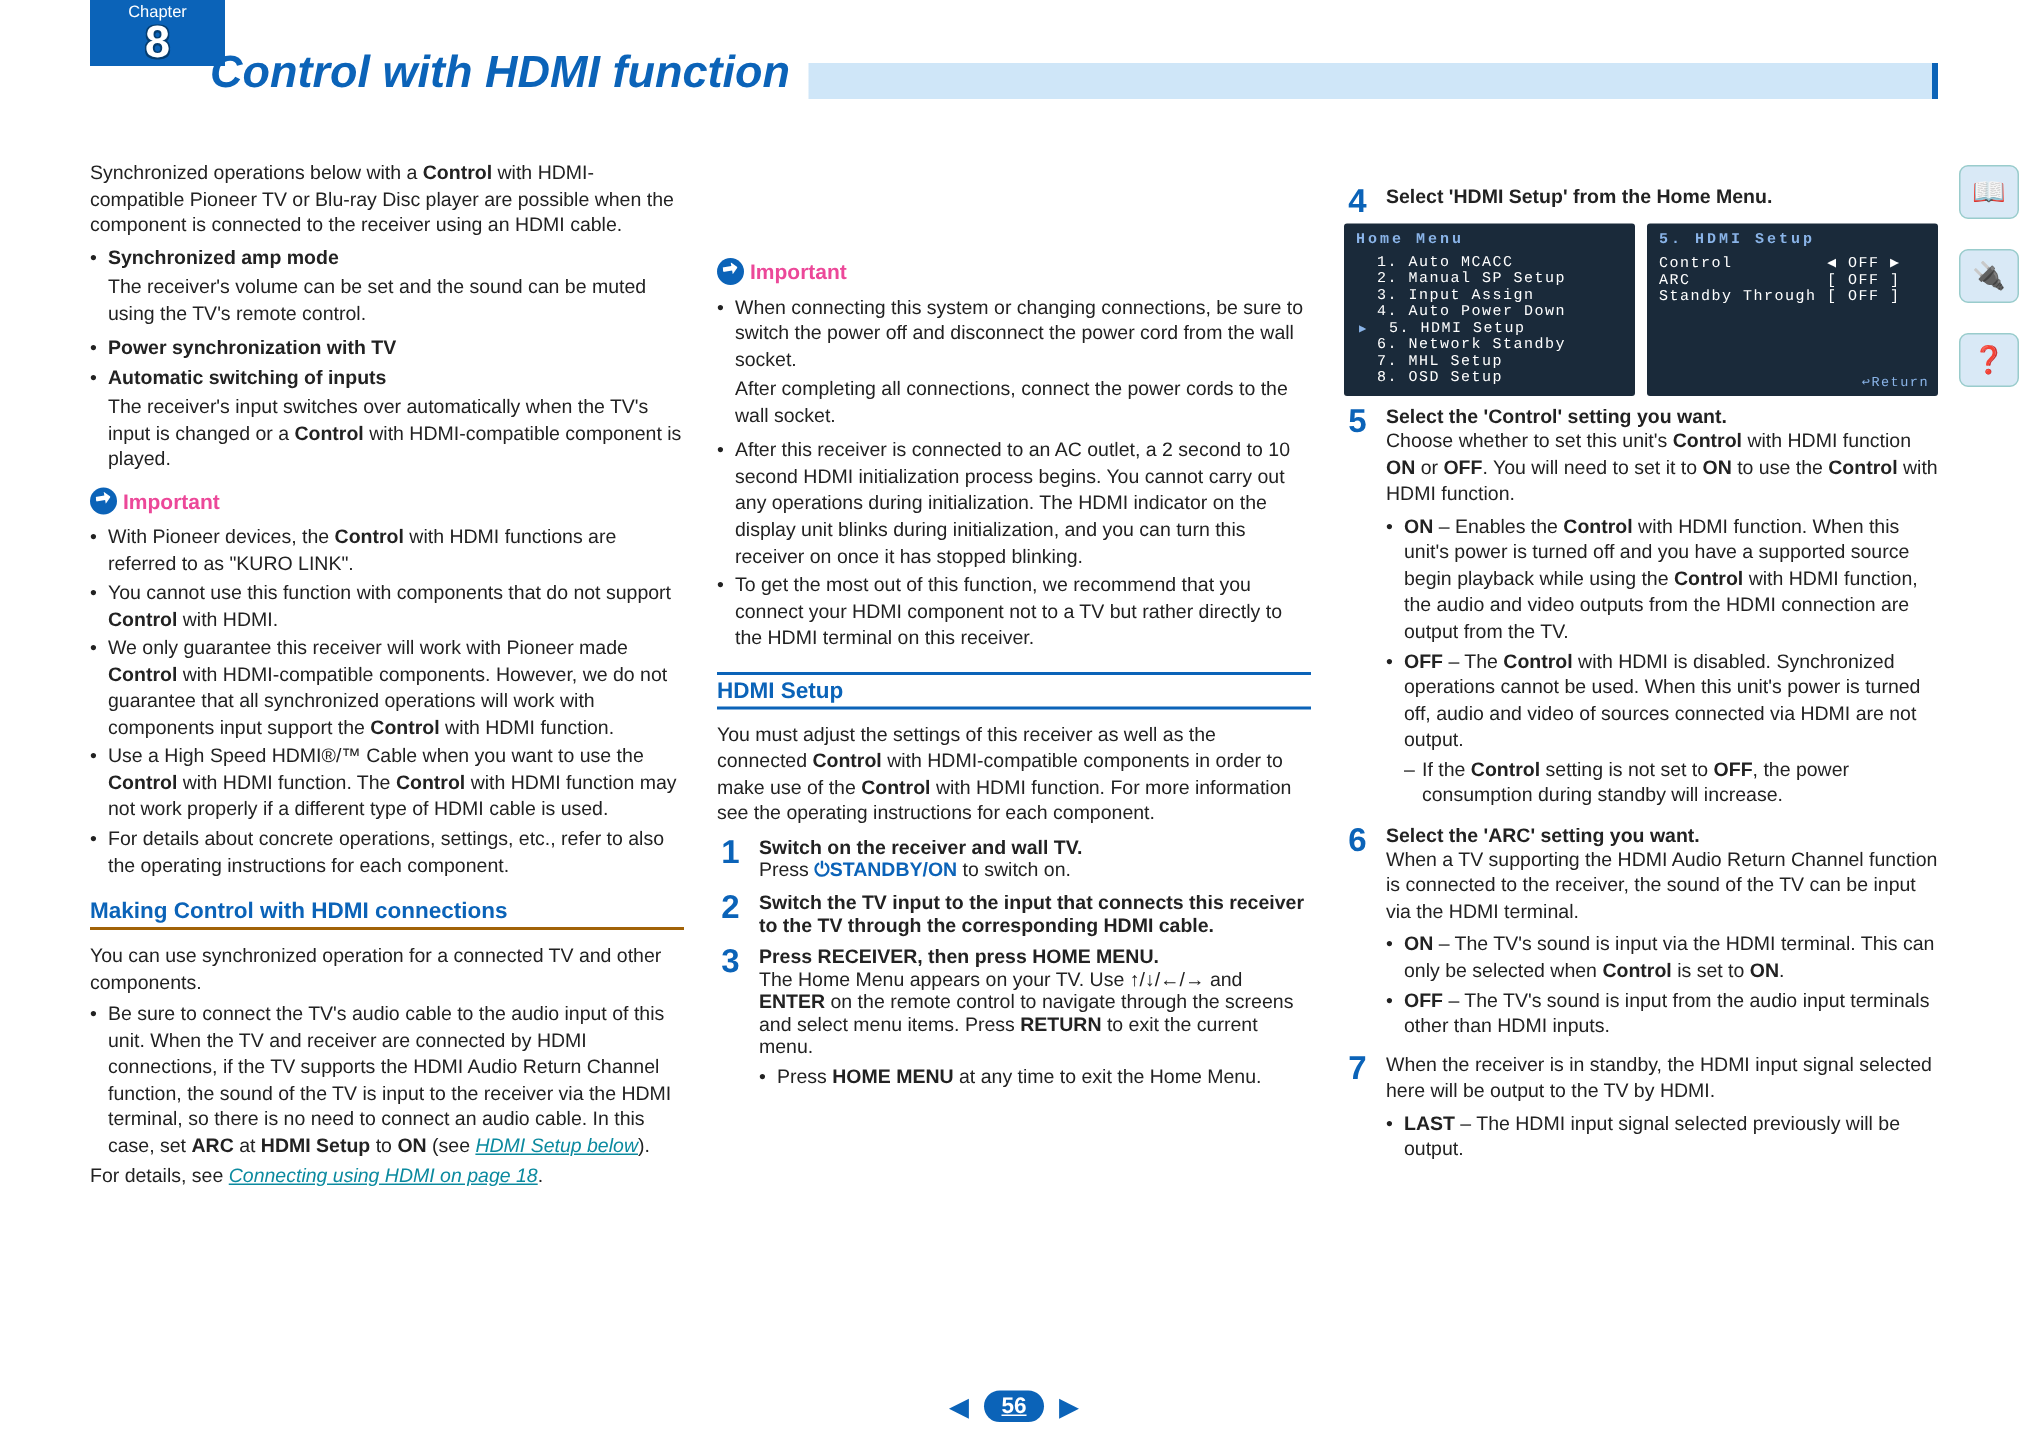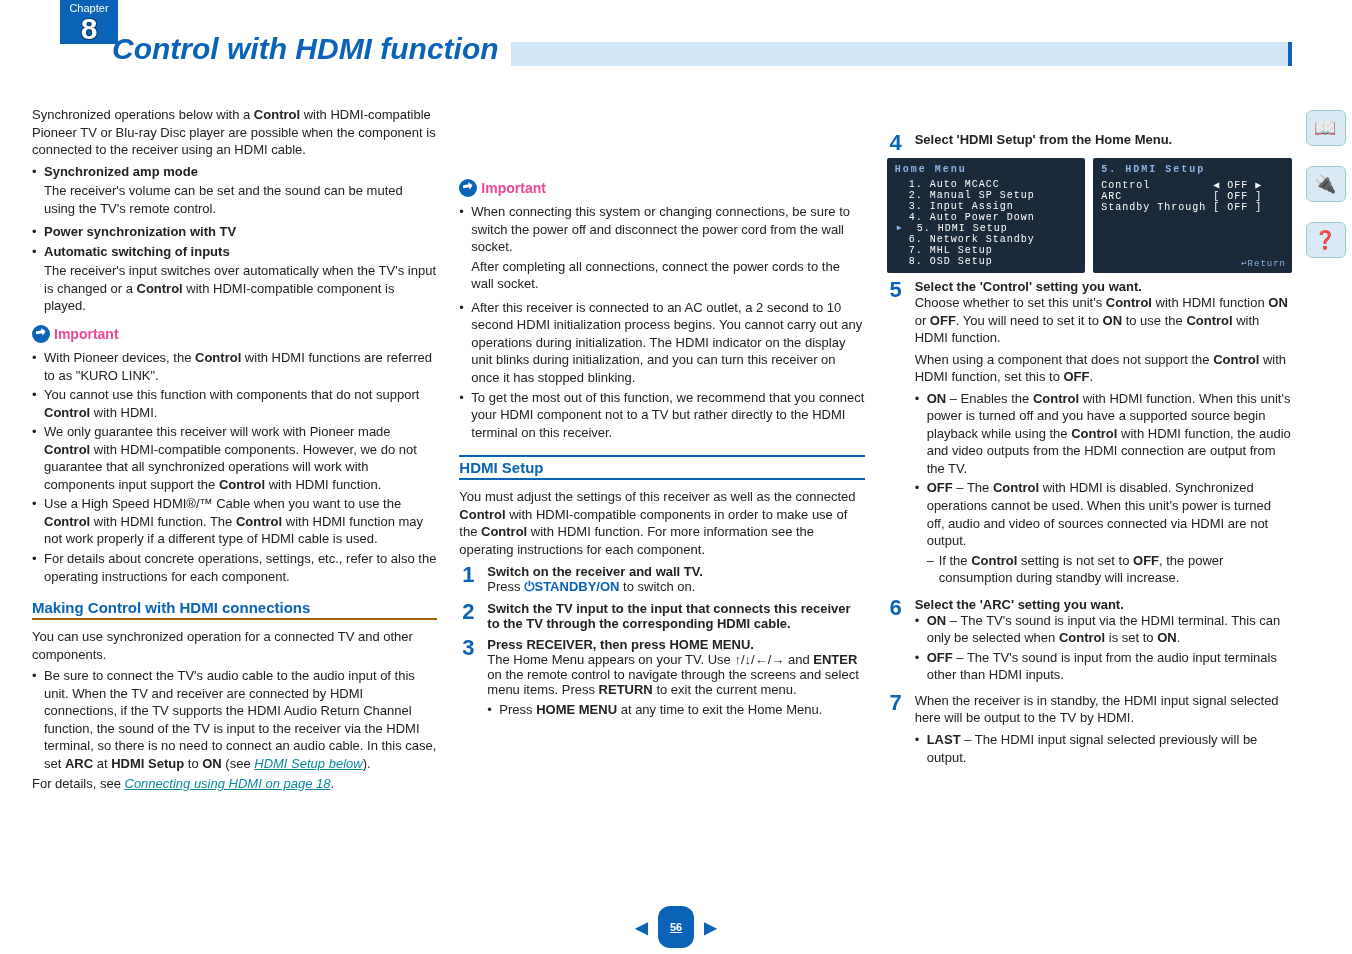--- a/index.html
+++ b/index.html
@@ -1,18 +1,18 @@
 <!DOCTYPE html>
 <html><head>
 <meta charset="utf-8">
 <style>
   * { box-sizing: border-box; margin: 0; padding: 0; }
   body { font-family: Arial, Helvetica, sans-serif; background: #fff; width: 1352px; height: 954px; position: relative; font-size: 13px; color: #222; }
-  .page { padding: 16px 60px 10px 32px; }
-  .chapter-tab { position: absolute; top: 0; left: 60px; background: #0b63b8; color: #fff; width: 58px; text-align: center; padding: 2px 0 0 0; font-size: 11px; }
+  .page { padding: 16px 60px 10px 60px; }
+  .chapter-tab { position: absolute; top: 0; left: 60px; background: #0b63b8; color: #fff; width: 90px; text-align: center; padding: 2px 0 0 0; font-size: 11px; }
   .chapter-tab .num { font-size: 30px; font-weight: bold; color: #fff; text-shadow: -1px -1px 0 #053d70, 1px -1px 0 #053d70, -1px 1px 0 #053d70, 1px 1px 0 #053d70; line-height: 1; }
   .title-bar { margin-left: 80px; margin-top: 16px; display: flex; align-items: flex-end; }
   .title-bar h1 { color: #0b63b8; font-size: 30px; font-weight: bold; font-style: italic; }
   .title-bar .divider { flex: 1; height: 24px; background: linear-gradient(to right, #cfe6f8 0%, #cfe6f8 100%); margin-left: 12px; border-right: 4px solid #0b63b8; }
   .columns { display: flex; gap: 22px; margin-top: 40px; align-items: center; }
   .col { flex: 1; }
   p { line-height: 1.35; margin-bottom: 4px; }
   .bullet { display: flex; margin-bottom: 2px; line-height: 1.35; }
   .bullet .dot { width: 12px; flex-shrink: 0; }
   .bullet .txt { flex: 1; }
@@ -32,21 +32,21 @@
   .link { color:#0b8a9f; font-style: italic; text-decoration: underline; }
   .osd-row { display:flex; gap:8px; margin-top:4px; }
   .osd { background:#1a2a3a; color:#fff; font-family: 'Courier New', monospace; font-size:10px; padding:6px 8px; letter-spacing:1px; border-radius:2px; flex:1; min-height:100px; position:relative; }
   .osd .osd-title { color:#8ab4e8; font-weight:bold; letter-spacing:2px; margin-bottom:4px; }
   .osd .line { white-space: pre; }
   .osd .cursor::before { content:"\25B6"; color:#8ab4e8; position:absolute; left:2px; font-size:8px; }
   .osd .return { position:absolute; bottom:4px; right:6px; color:#8ab4e8; font-size:9px; }
   .osd .return::before { content:"\21A9 "; }
   .page-nav { position:absolute; bottom:6px; left:0; width:100%; text-align:center; }
   .page-nav .pn { display:inline-flex; align-items:center; gap:10px; color:#0b63b8; font-weight:bold; }
-  .page-nav .pn .badge { background:#0b63b8; color:#fff; border-radius:12px; padding:15px 12px; font-size:11px;text-decoration:underline; }
+  .page-nav .pn .badge { background:#0b63b8; color:#fff; border-radius:12px; padding:2px 12px; font-size:15px;text-decoration:underline; }
   .page-nav .arrow { font-size:16px; }
   .side-icons { position:absolute; right:6px; top:110px; display:flex; flex-direction:column; gap:20px; }
   .side-icons .sicon { width:40px; height:36px; background:#d9e9f6; border:1px solid #9cc; border-radius:6px; display:flex; align-items:center; justify-content:center; color:#2a5; font-size:18px; }
   .arrow-glyph { font-family: Arial; }
 </style>
 </head>
 <body>
 
 <div class="chapter-tab">
   <div>Chapter</div>
@@ -198,40 +198,40 @@
             </div>
           <div class="return">Return</div>
         </div>
       </div>
 
       <div class="step">
           <div class="num">5</div>
           <div class="body">
         <div class="st">Select the 'Control' setting you want.</div>
         <p><span>Choose whether to set this unit's </span><span class="bold">Control</span><span> with HDMI function </span><span class="bold">ON</span><span> or </span><span class="bold">OFF</span><span>. You will need to set it to </span><span class="bold">ON</span><span> to use the </span><span class="bold">Control</span><span> with HDMI function.</span></p>
-        <p><span>When using a component that does not support the </span><span class="bold">Control</span><span> with HDMI function, set this to </span><span class="bold">OFF</span><span>.</span></p>
         <div class="bullet">
               <span class="dot">•</span>
               <span class="txt"><span class="bold">ON</span><span> – Enables the </span><span class="bold">Control</span><span> with HDMI function. When this unit's power is turned off and you have a supported source begin playback while using the </span><span class="bold">Control</span><span> with HDMI function, the audio and video outputs from the HDMI connection are output from the TV.</span></span>
             </div>
         <div class="bullet">
               <span class="dot">•</span>
               <span class="txt"><span class="bold">OFF</span><span> – The </span><span class="bold">Control</span><span> with HDMI is disabled. Synchronized operations cannot be used. When this unit's power is turned off, audio and video of sources connected via HDMI are not output.</span></span>
             </div>
         <div class="dash-indent">
               <span class="d">–</span>
               <span><span>If the </span><span class="bold">Control</span><span> setting is not set to </span><span class="bold">OFF</span><span>, the power consumption during standby will increase.</span></span>
             </div>
       </div>
         </div>
 
       <div class="step">
           <div class="num">6</div>
           <div class="body">
         <div class="st">Select the 'ARC' setting you want.</div>
+        <p>When a TV supporting the HDMI Audio Return Channel function is connected to the receiver, the sound of the TV can be input via the HDMI terminal.</p>
         <div class="bullet">
               <span class="dot">•</span>
               <span class="txt"><span class="bold">ON</span><span> – The TV's sound is input via the HDMI terminal. This can only be selected when </span><span class="bold">Control</span><span> is set to </span><span class="bold">ON</span><span>.</span></span>
             </div>
         <div class="bullet">
               <span class="dot">•</span>
               <span class="txt"><span class="bold">OFF</span><span> – The TV's sound is input from the audio input terminals other than HDMI inputs.</span></span>
             </div>
       </div>
         </div>

